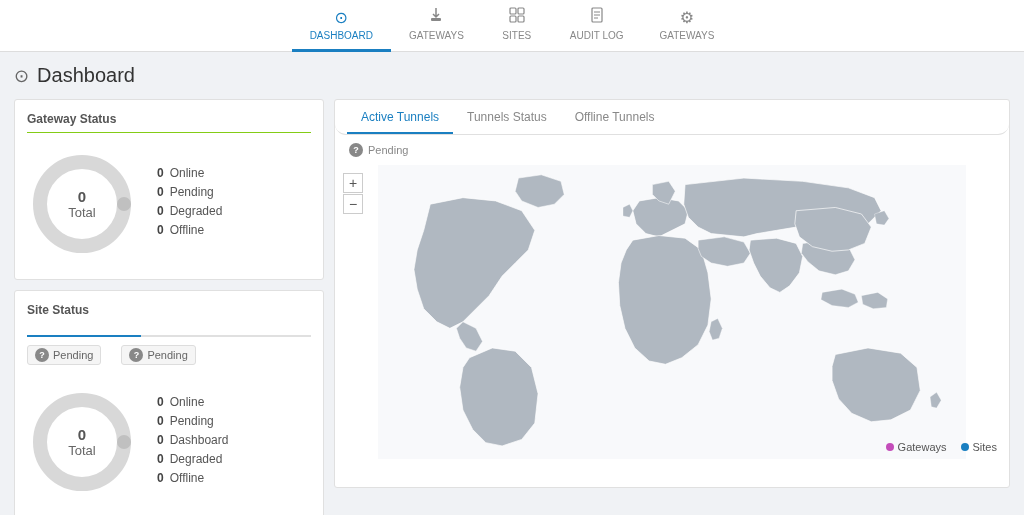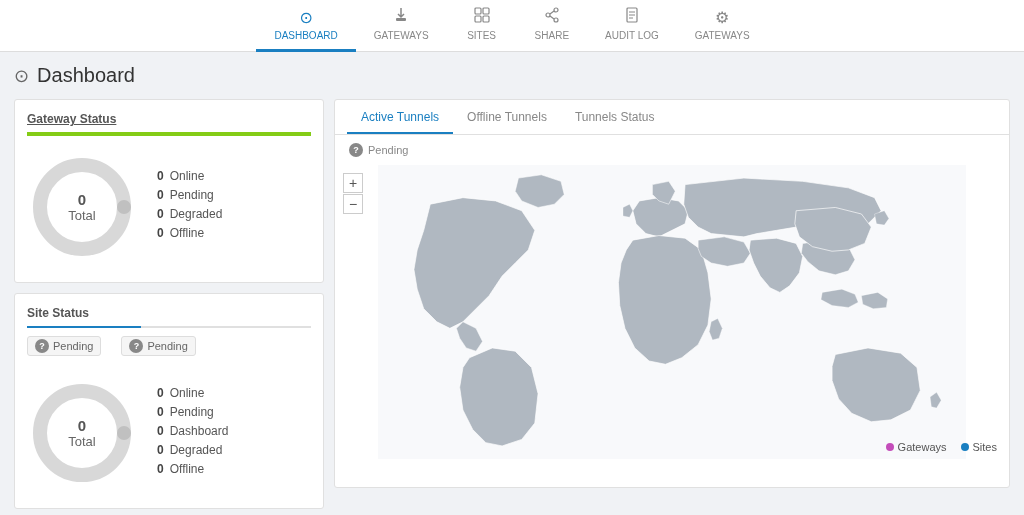--- a/index.html
+++ b/index.html
@@ -75,22 +75,21 @@
 
     .card-title {
       font-size: 12px;
       font-weight: 600;
       color: #555;
       margin-bottom: 8px;
       padding-bottom: 6px;
     }
 
     .gateway-card .card-title {
-      border-bottom: 4px solid #84cc16;
-      text-decoration: underline;
+      border-bottom: 1px solid #84cc16;
     }
 
     .donut-row {
       display: flex;
       align-items: center;
       gap: 20px;
       padding: 8px 0;
     }
 
     .donut-container {
@@ -125,21 +124,21 @@
       margin-bottom: 5px;
       font-size: 12px;
       color: #555;
     }
     .status-count { font-weight: 600; color: #444; }
 
     
     .site-card-titles {
       display: flex;
       gap: 0;
-      margin-bottom: 6px;
+      margin-bottom: 18px;
     }
     .site-card-title {
       font-size: 12px;
       font-weight: 600;
       color: #555;
       flex: 1;
     }
 
     .pending-badge {
       display: inline-flex;
@@ -162,20 +161,21 @@
       border-radius: 3px;
       display: flex;
       flex-direction: column;
       overflow: hidden;
     }
 
     .map-tabs {
       display: flex;
       border-bottom: 1px solid #e0e0e0;
       padding: 0 12px;
+      border-radius: 11px;
     }
     .map-tab {
       padding: 10px 14px 8px;
       font-size: 12px;
       color: #888;
       cursor: pointer;
       border-bottom: 2px solid transparent;
     }
     .map-tab.active {
       color: #1a7fc1;
@@ -294,32 +294,20 @@
   <div class="nav-item">
     <span class="nav-icon">
       <svg width="16" height="16" viewBox="0 0 16 16">
           <rect x="1" y="1" width="6" height="6" rx="1" fill="none" stroke="#888" stroke-width="1.2"></rect>
           <rect x="9" y="1" width="6" height="6" rx="1" fill="none" stroke="#888" stroke-width="1.2"></rect>
           <rect x="1" y="9" width="6" height="6" rx="1" fill="none" stroke="#888" stroke-width="1.2"></rect>
           <rect x="9" y="9" width="6" height="6" rx="1" fill="none" stroke="#888" stroke-width="1.2"></rect>
         </svg>
     </span>
     <span>SITES</span>
-  </div>
-  <div class="nav-item">
-    <span class="nav-icon">
-      <svg width="16" height="16" viewBox="0 0 16 16">
-          <circle cx="12" cy="3" r="2" fill="none" stroke="#888" stroke-width="1.2"></circle>
-          <circle cx="4" cy="8" r="2" fill="none" stroke="#888" stroke-width="1.2"></circle>
-          <circle cx="12" cy="13" r="2" fill="none" stroke="#888" stroke-width="1.2"></circle>
-          <line x1="6" y1="7" x2="10" y2="4" stroke="#888" stroke-width="1.2"></line>
-          <line x1="6" y1="9" x2="10" y2="12" stroke="#888" stroke-width="1.2"></line>
-        </svg>
-    </span>
-    <span>SHARE</span>
   </div>
   <div class="nav-item">
     <span class="nav-icon">
       <svg width="16" height="16" viewBox="0 0 16 16">
           <rect x="3" y="1" width="10" height="14" rx="1" fill="none" stroke="#888" stroke-width="1.2"></rect>
           <line x1="5" y1="5" x2="11" y2="5" stroke="#888" stroke-width="1"></line>
           <line x1="5" y1="8" x2="11" y2="8" stroke="#888" stroke-width="1"></line>
           <line x1="5" y1="11" x2="9" y2="11" stroke="#888" stroke-width="1"></line>
         </svg>
     </span>
@@ -426,22 +414,22 @@
           </ul>
         </div>
       </div>
 
     </div>
 
     <div class="right-panel">
 
       <div class="map-tabs">
         <div class="map-tab active">Active Tunnels</div>
+        <div class="map-tab">Tunnels Status</div>
         <div class="map-tab">Offline Tunnels</div>
-        <div class="map-tab">Tunnels Status</div>
       </div>
 
       <div class="map-content">
         <div class="map-pending">
           <span class="question-icon">?</span>
           <span>Pending</span>
         </div>
         <div class="map-area">
           
           <div class="zoom-controls">

